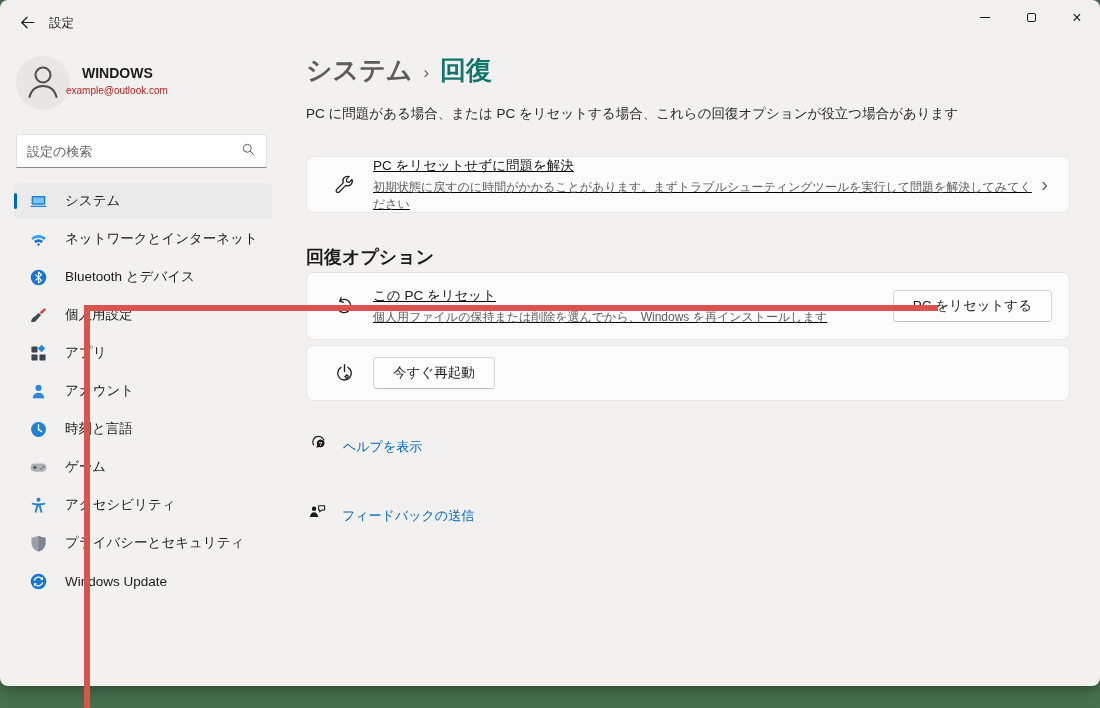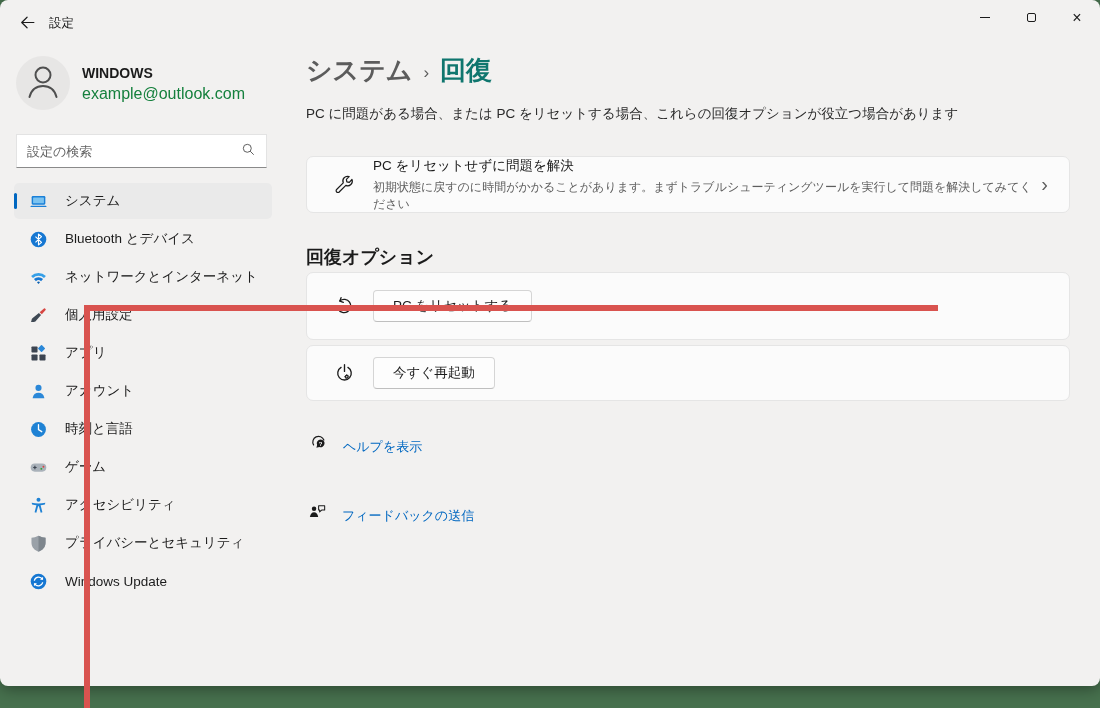--- a/index.html
+++ b/index.html
@@ -22,21 +22,21 @@
   .win-controls { position:absolute; right:0; top:0; display:flex; }
   .ctl { width:46px; height:35px; display:flex; align-items:center; justify-content:center; cursor:pointer; }
   .glyph-min { width:10px; height:1px; background:#1b1b1b; display:block; }
   .glyph-max { width:9px; height:9px; border:1.2px solid #1b1b1b; border-radius:2px; display:block; }
   .glyph-close { font-size:16px; color:#1b1b1b; line-height:1; }
   
   .sidebar { position:absolute; left:0; top:48px; width:292px; bottom:0; }
   .avatar { position:absolute; left:16px; top:8px; width:54px; height:54px;
     border-radius:50%; background:#e7e6e5; display:flex; align-items:center; justify-content:center; }
   .user-name { position:absolute; left:82px; top:17px; font-size:14px; font-weight:bold; color:#1b1b1b; }
-  .user-email { position:absolute; left:82px; top:37px; font-size:16px; color:#15803d; }
+  .user-email { position:absolute; left:66px; top:37px; font-size:10px; color:#b91c1c; }
   .search-box { position:absolute; left:16px; top:86px; width:251px; height:30px;
     background:#fff; border:1px solid #e3e3e3; border-bottom:1px solid #8a8a8a;
     border-radius:0; display:flex; align-items:center; padding:16px 10px; }
   .search-box input { flex:1; border:none; outline:none; background:transparent;
     font-size:13px; color:#1b1b1b; font-family:inherit; }
   .search-box input::placeholder { color:#5f5f5f; opacity:1; }
   .nav { position:absolute; left:14px; top:135px; width:258px; }
   .nav-item { position:relative; height:36px; margin-bottom:2px; border-radius:5px;
     display:flex; align-items:center; padding-left:15px; gap:17px;
     font-size:13.5px; color:#1c1c1c; cursor:pointer; }
@@ -51,21 +51,21 @@
   .bc-sep { font-size:17px; color:#5c5c5c; padding-top:4px; }
   .bc-current { font-size:26px; font-weight:600; color:#0f766e; }
   .intro { position:absolute; left:0; top:57px; font-size:13.5px; color:#2a2a2a; }
   .card { position:absolute; left:0; width:764px; background:#fbfbfb;
     border:1px solid #e5e5e5; border-radius:7px;
     display:flex; align-items:center; padding:0 17px 0 25px; }
   .card-fix { top:108px; height:57px; cursor:pointer; }
   .card-reset { top:224px; height:68px; }
   .card-startup { top:297px; height:56px; }
   .card-ic { width:24px; margin-right:17px; display:flex; align-items:center; justify-content:center; }
-  .card-texts { flex:1; }
+  .card-texts { flex:1;text-decoration:underline; }
   .card-title { font-size:13.5px; color:#1b1b1b; }
   .card-desc { font-size:12px; color:#5e5e5e; margin-top:4px; }
   .chev { font-size:20px; color:#5e5e5e; padding-right:4px; }
   .section-title { position:absolute; left:0; top:197px; font-size:18px; font-weight:bold; color:#1b1b1b; }
   .btn { background:#fdfdfd; border:1px solid #d5d5d5; border-bottom-color:#bfbfbf;
     border-radius:4px; font-size:13.5px; color:#1b1b1b; padding:6px 19px;
     font-family:inherit; cursor:pointer; white-space:nowrap; }
   .link-row { position:absolute; display:flex; align-items:flex-end; gap:15px; cursor:pointer; }
   .link-help { left:3px; top:385px; }
   .link-feedback { left:2px; top:418px;margin-top:36px; }
@@ -131,35 +131,35 @@
               <rect x="2.8" y="4.2" width="14.4" height="9.2" rx="1.2" fill="#1a80d8"></rect>
               <rect x="4.3" y="5.7" width="11.4" height="6.2" rx=".6" fill="#7cc3f0"></rect>
               <rect x="1.6" y="14.4" width="16.8" height="1.5" rx=".7" fill="#1a80d8"></rect>
             </svg>
           </span>
     <span class="nav-label">システム</span>
   </div>
         <div class="nav-item">
     <span class="nav-ic">
             <svg viewBox="0 0 20 20" width="19" height="19">
-              <circle cx="10" cy="10" r="8.2" fill="#1677d2"></circle>
-              <path d="M6.8 7l6.4 6-3.2 2.7V4.3l3.2 2.7-6.4 6" fill="none" stroke="#fff" stroke-width="1.2" stroke-linejoin="round"></path>
-            </svg>
-          </span>
-    <span class="nav-label">Bluetooth とデバイス</span>
-  </div>
-        <div class="nav-item">
-    <span class="nav-ic">
-            <svg viewBox="0 0 20 20" width="19" height="19">
               <path d="M2.2 8.3a11.5 11.5 0 0 1 15.6 0l-2 2.2a8.6 8.6 0 0 0-11.6 0z" fill="#36a0e8"></path>
               <path d="M5.2 11.6a7 7 0 0 1 9.6 0l-2.1 2.3a4 4 0 0 0-5.4 0z" fill="#1677d2"></path>
               <path d="M8.4 15a2.3 2.3 0 0 1 3.2 0L10 16.9z" fill="#0b5fb0"></path>
             </svg>
           </span>
     <span class="nav-label">ネットワークとインターネット</span>
+  </div>
+        <div class="nav-item">
+    <span class="nav-ic">
+            <svg viewBox="0 0 20 20" width="19" height="19">
+              <circle cx="10" cy="10" r="8.2" fill="#1677d2"></circle>
+              <path d="M6.8 7l6.4 6-3.2 2.7V4.3l3.2 2.7-6.4 6" fill="none" stroke="#fff" stroke-width="1.2" stroke-linejoin="round"></path>
+            </svg>
+          </span>
+    <span class="nav-label">Bluetooth とデバイス</span>
   </div>
         <div class="nav-item">
     <span class="nav-ic">
             <svg viewBox="0 0 20 20" width="19" height="19">
               <path d="M11.2 6.5l2.3 2.3 4-4.5c.6-.7-.9-2.3-1.7-1.7z" fill="#d64541"></path>
               <path d="M10.4 7.3 3.6 13c-1.3 1.1-.4 2.1-1.6 3.6 2 .6 4.3.4 5.4-1.2l5.3-5.8z" fill="#3f4954"></path>
             </svg>
           </span>
     <span class="nav-label">個人用設定</span>
   </div>
@@ -258,20 +258,24 @@
     </div>
 
     <div class="section-title">回復オプション</div>
 
     <div class="card card-reset">
       <span class="card-ic">
         <svg viewBox="0 0 22 22" width="21" height="21">
             <path d="M6.2 5A7 7 0 1 1 4.4 13.8" fill="none" stroke="#1b1b1b" stroke-width="1.4" stroke-linecap="round"></path>
             <path d="M7.4 1.7 6.1 5.4l3.7 1.2" fill="none" stroke="#1b1b1b" stroke-width="1.4" stroke-linecap="round" stroke-linejoin="round"></path>
           </svg>
+      </span>
+      <span class="card-texts">
+        <div class="card-title">この PC をリセット</div>
+        <div class="card-desc">個人用ファイルの保持または削除を選んでから、Windows を再インストールします</div>
       </span>
       <button class="btn">PC をリセットする</button>
     </div>
 
     <div class="card card-startup">
       <span class="card-ic">
         <svg viewBox="0 0 22 22" width="21" height="21">
           <path d="M7.4 4.6a7.1 7.1 0 1 0 7.2 0" fill="none" stroke="#1b1b1b" stroke-width="1.4" stroke-linecap="round"></path>
           <path d="M11 1.8v7" stroke="#1b1b1b" stroke-width="1.4" stroke-linecap="round"></path>
           <circle cx="13.4" cy="14.4" r="2" fill="#1b1b1b"></circle>

